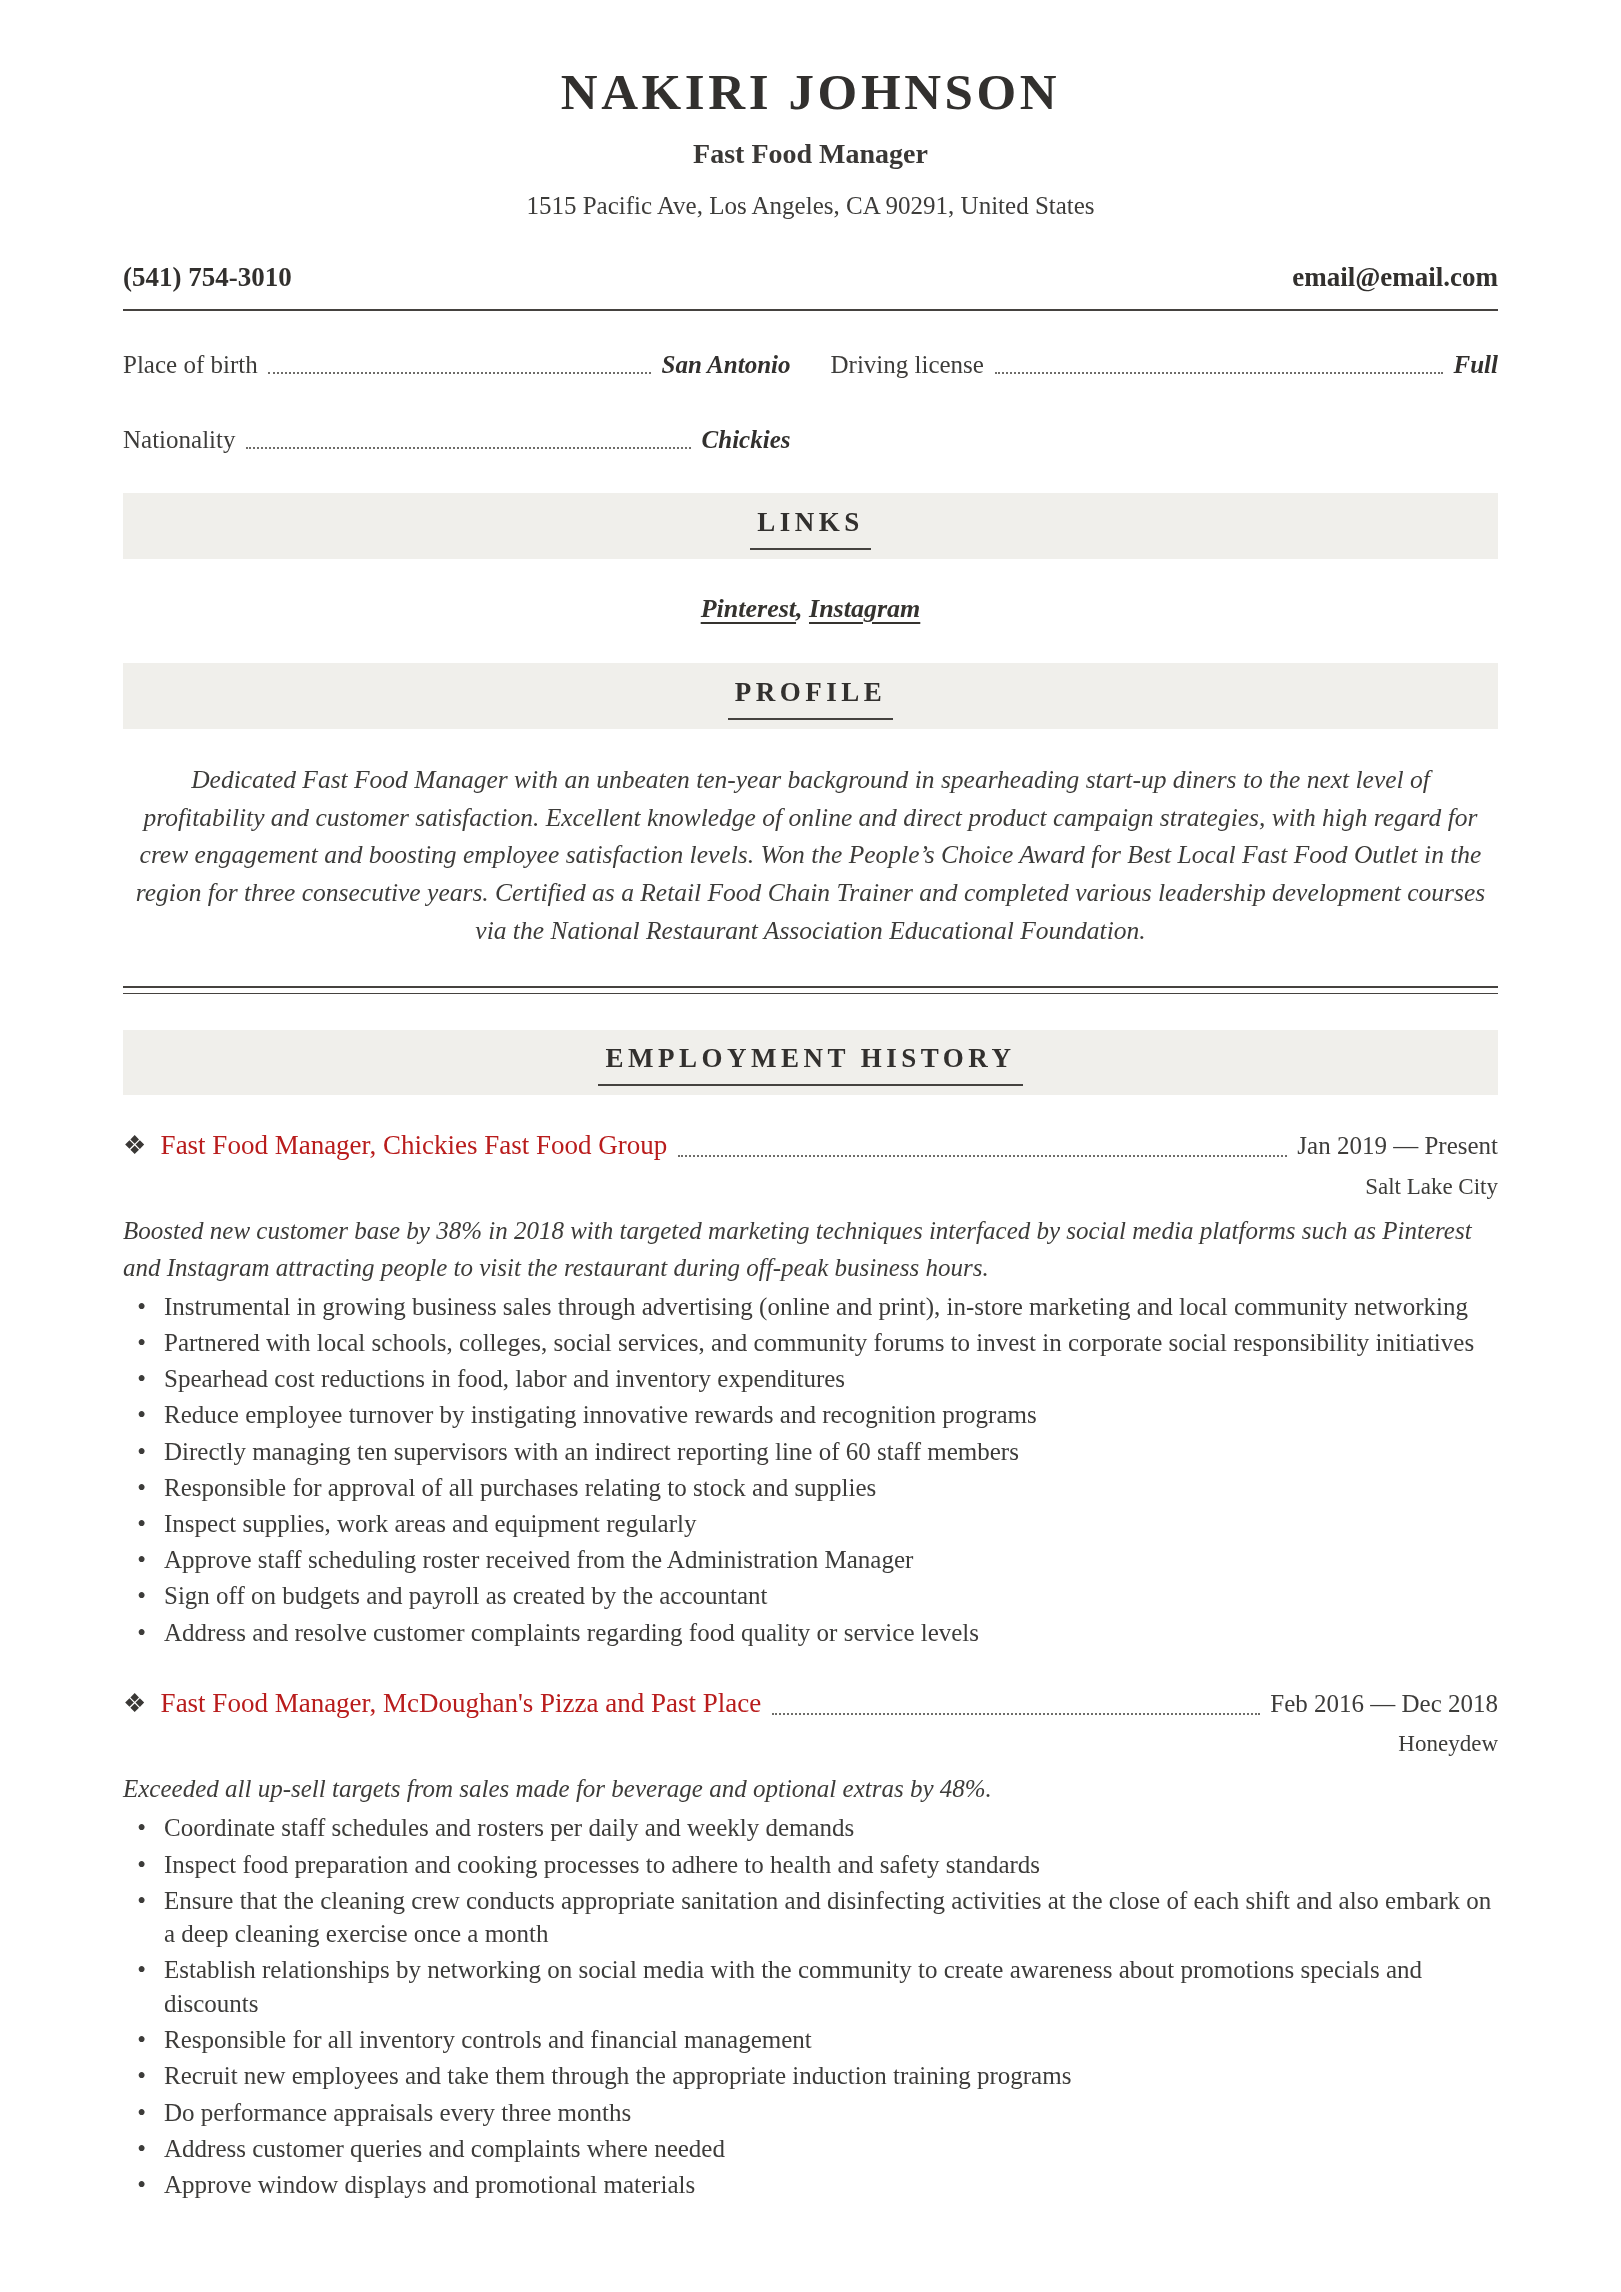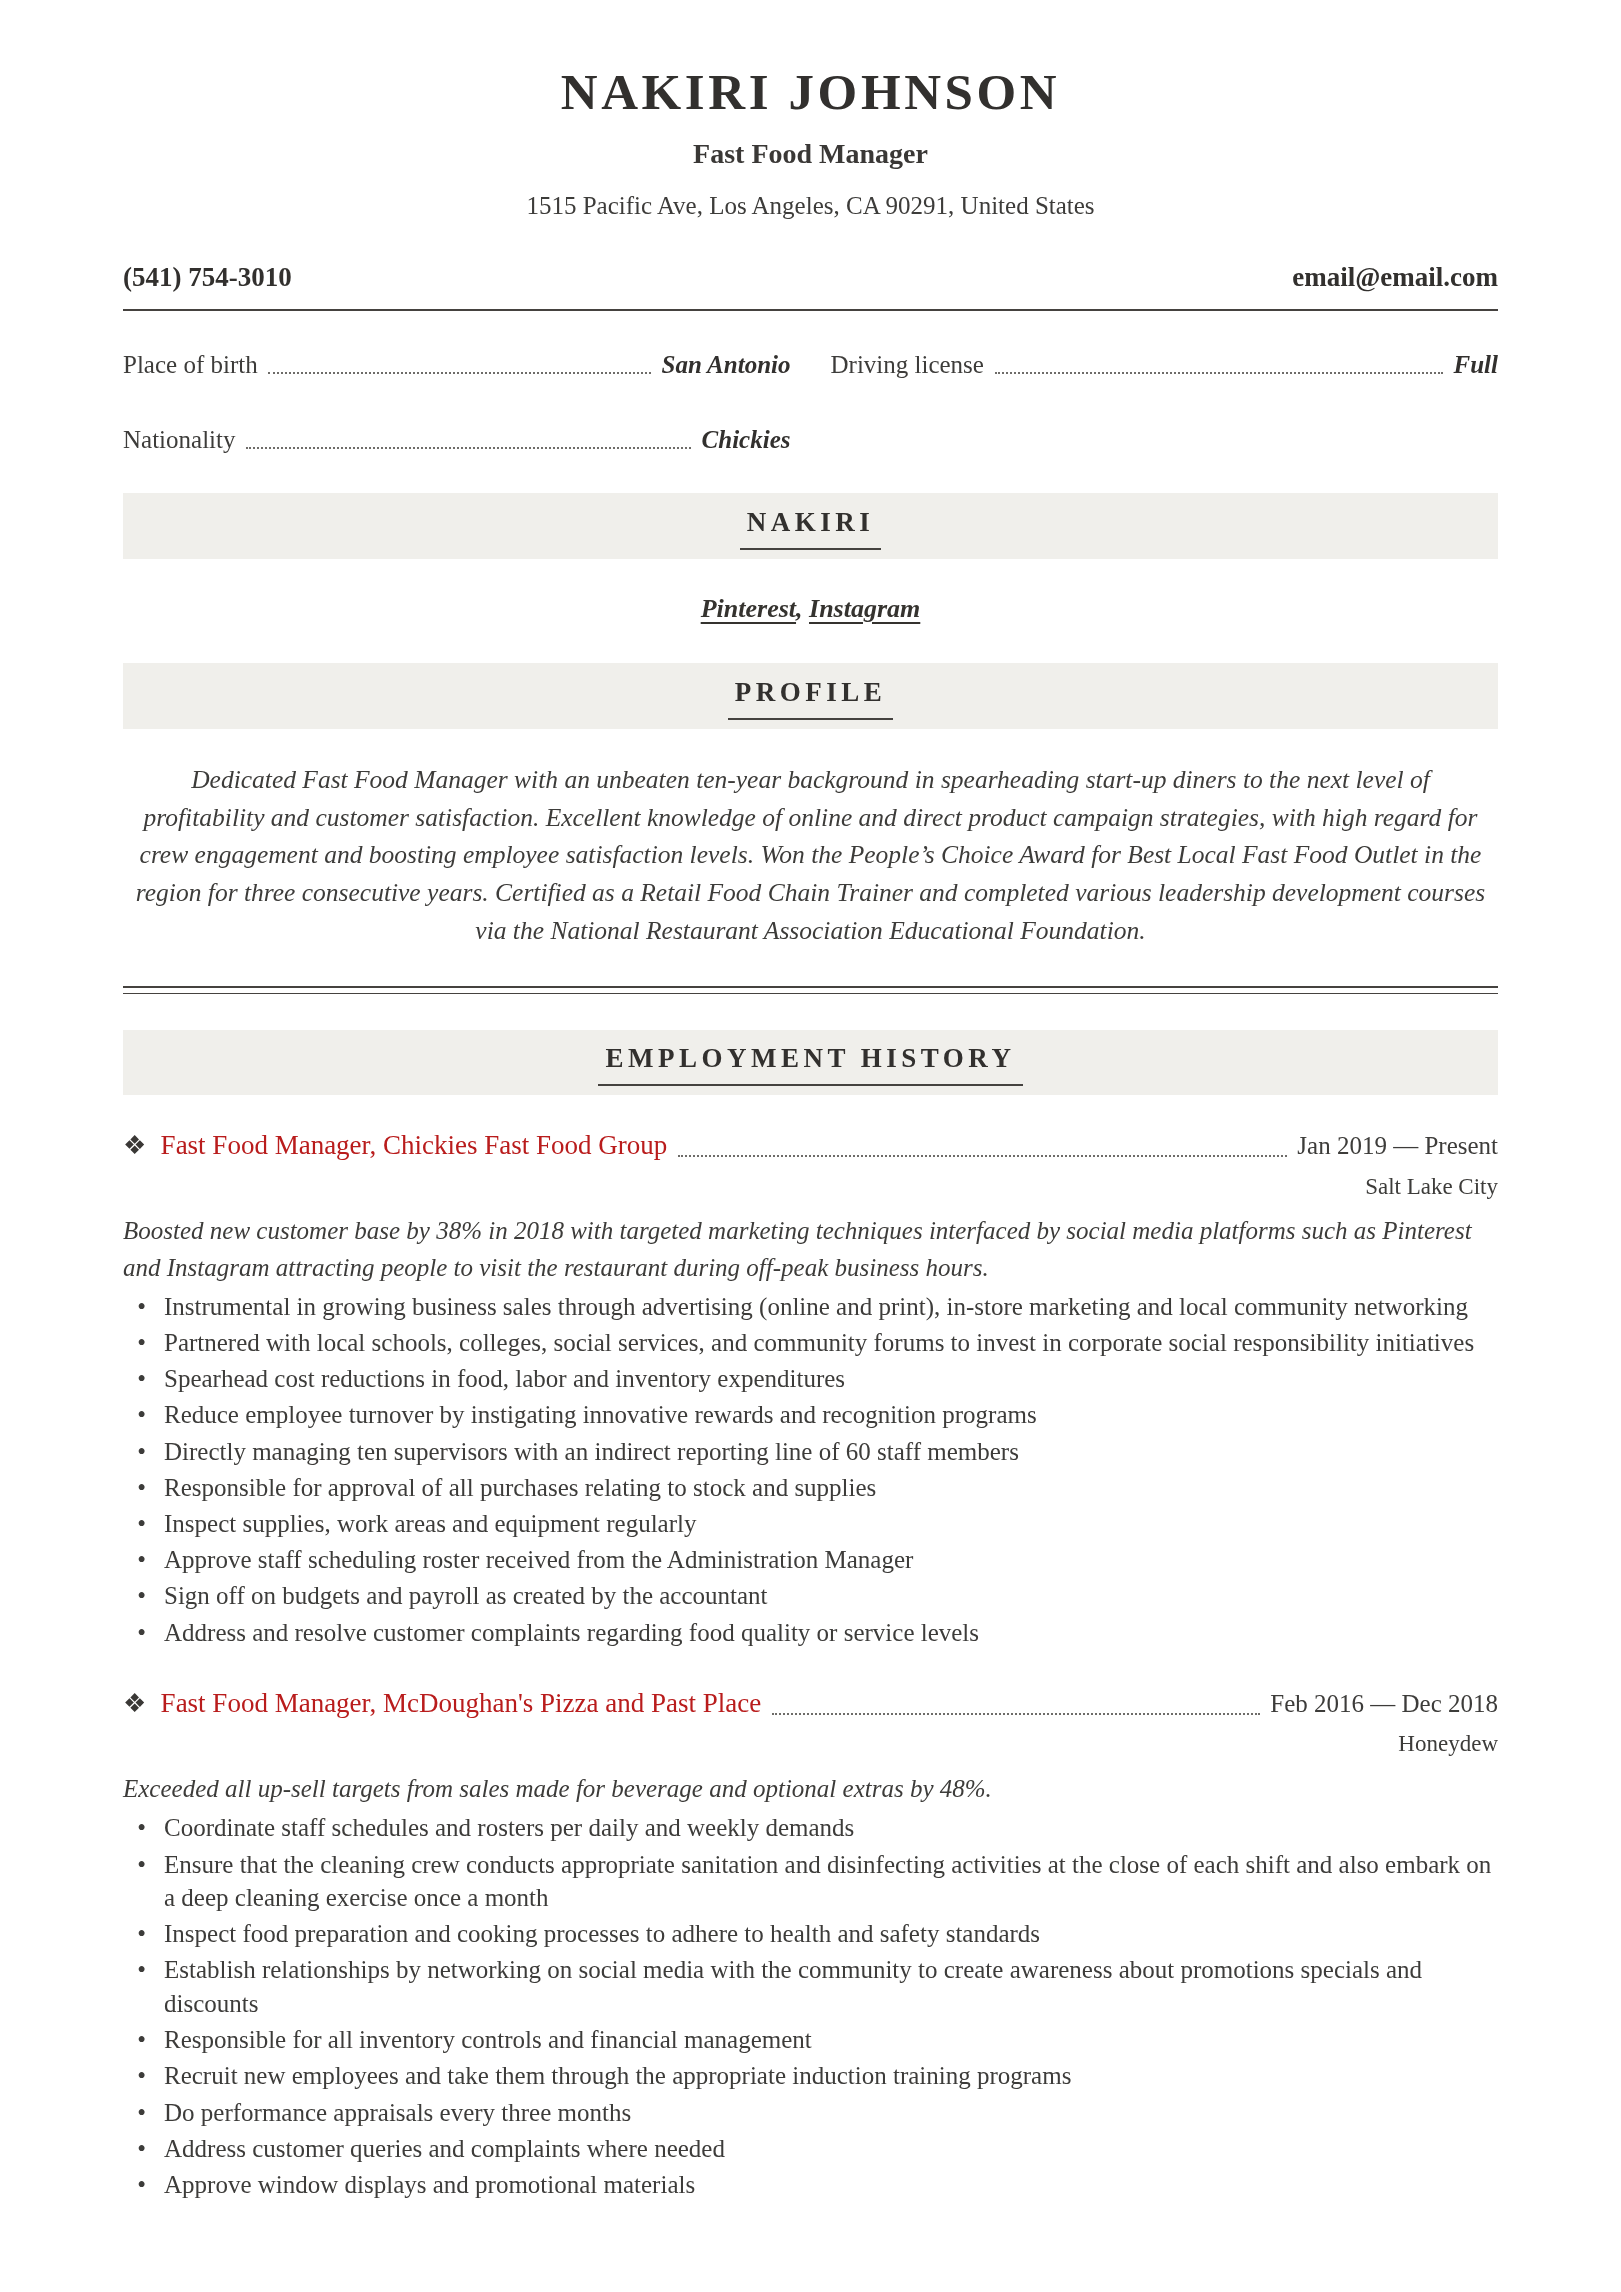--- a/index.html
+++ b/index.html
@@ -169,21 +169,21 @@
     </div>
     <div class="field">
       <span class="field-label">Nationality</span>
       <span class="leader"></span>
       <span class="field-value">Chickies</span>
     </div>
   </section>
 
   <section>
     <div class="banner">
-      <span class="banner-title">NAKIRI</span>
+      <span class="banner-title">LINKS</span>
     </div>
     <div class="links-line">
       <a href="#">Pinterest</a><span>,</span>
       <a href="#">Instagram</a>
     </div>
   </section>
 
   <section>
     <div class="banner">
       <span class="banner-title">PROFILE</span>
@@ -224,22 +224,22 @@
       <div class="job-header">
         <span class="job-icon">❖</span>
         <span class="job-name">Fast Food Manager, McDoughan's Pizza and Past Place</span>
         <span class="leader"></span>
         <span class="job-dates">Feb 2016 — Dec 2018</span>
       </div>
       <div class="job-location">Honeydew</div>
       <p class="job-summary">Exceeded all up-sell targets from sales made for beverage and optional extras by 48%.</p>
       <ul class="job-bullets">
         <li>Coordinate staff schedules and rosters per daily and weekly demands</li>
+        <li>Inspect food preparation and cooking processes to adhere to health and safety standards</li>
         <li>Ensure that the cleaning crew conducts appropriate sanitation and disinfecting activities at the close of each shift and also embark on a deep cleaning exercise once a month</li>
-        <li>Inspect food preparation and cooking processes to adhere to health and safety standards</li>
         <li>Establish relationships by networking on social media with the community to create awareness about promotions specials and discounts</li>
         <li>Responsible for all inventory controls and financial management</li>
         <li>Recruit new employees and take them through the appropriate induction training programs</li>
         <li>Do performance appraisals every three months</li>
         <li>Address customer queries and complaints where needed</li>
         <li>Approve window displays and promotional materials</li>
       </ul>
     </article>
   </section>
 

